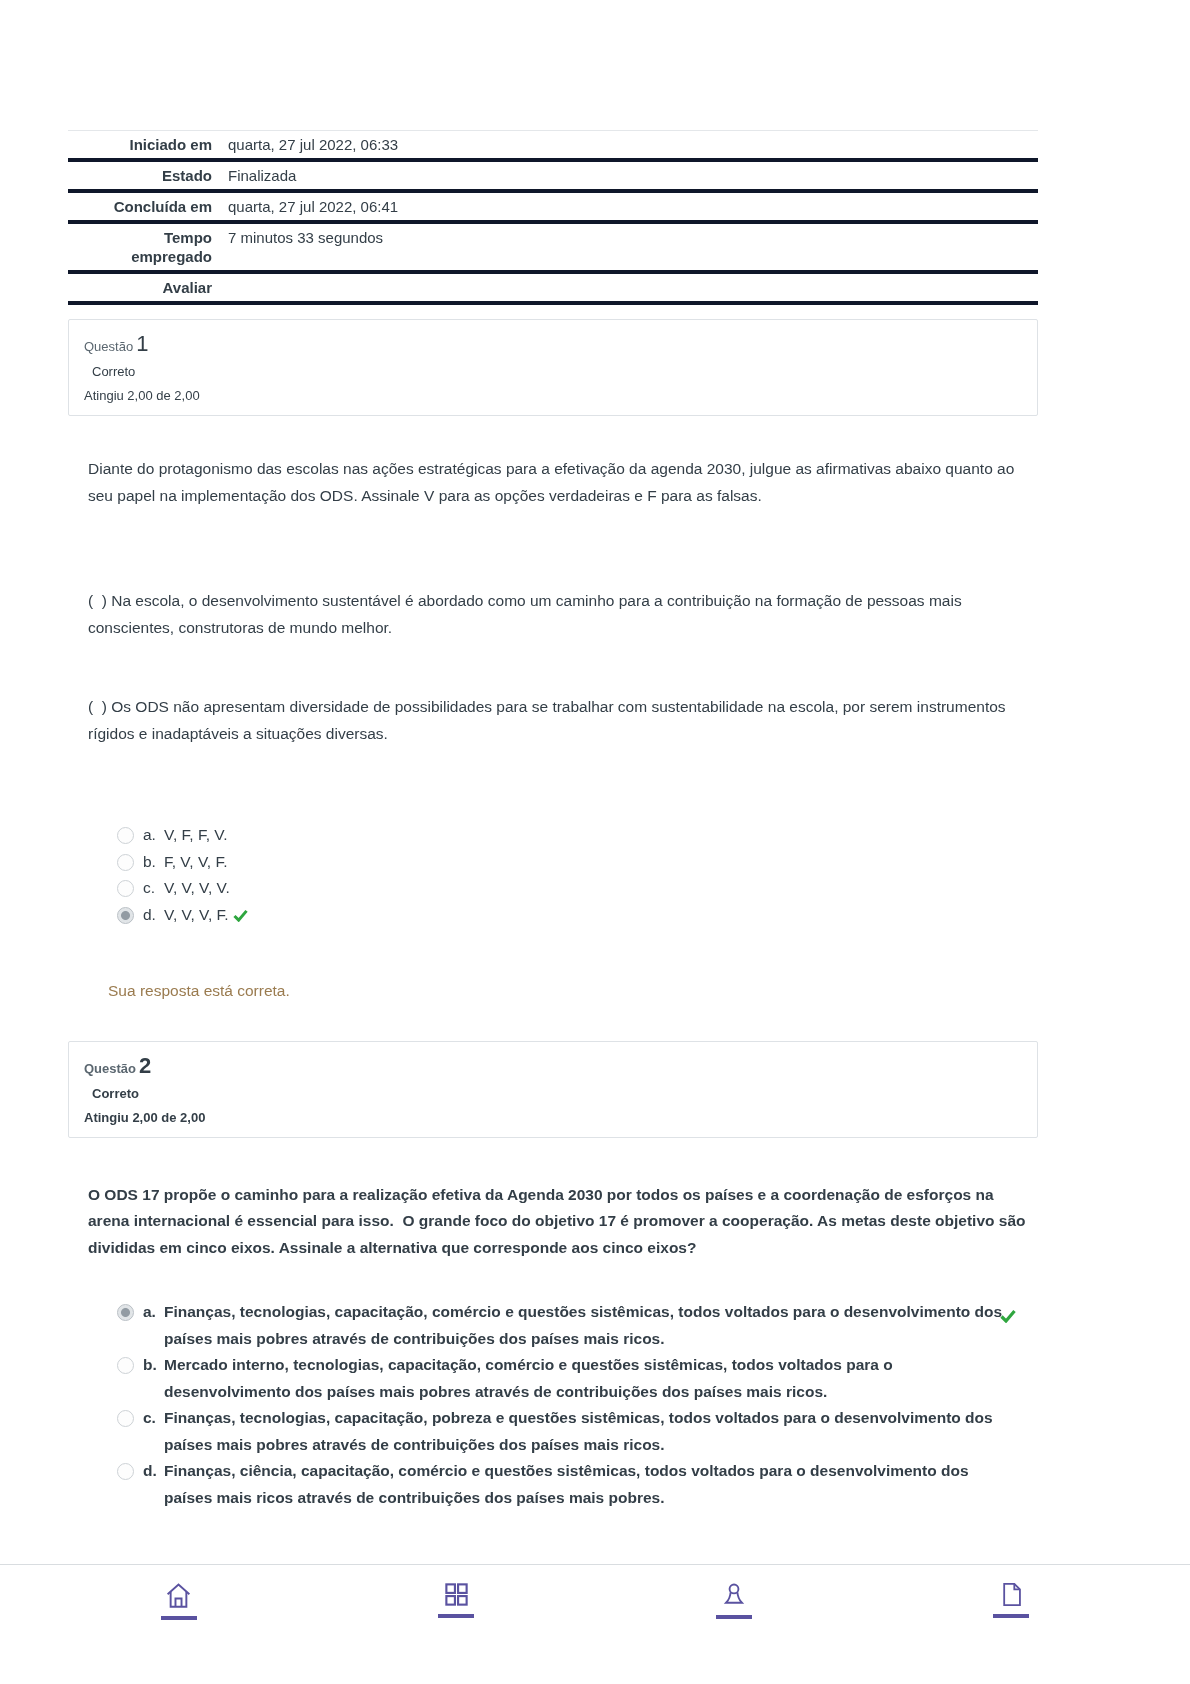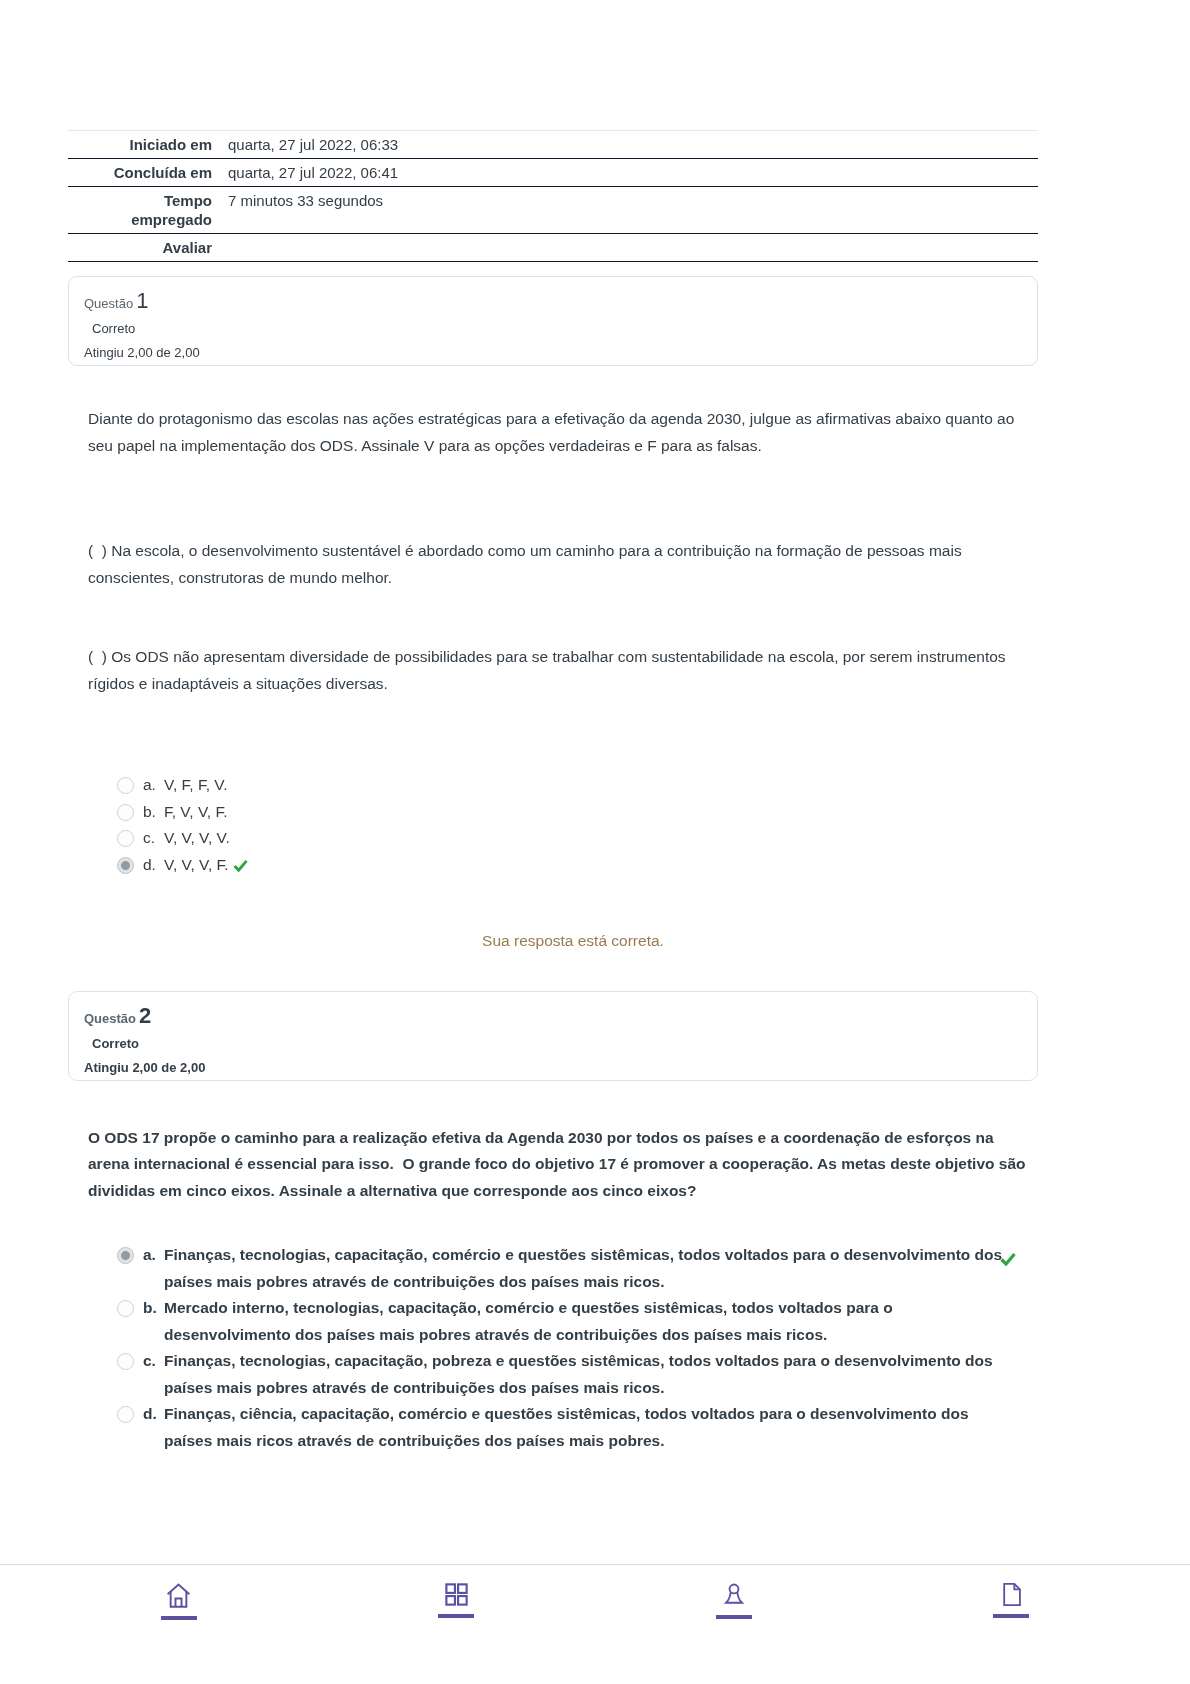--- a/index.html
+++ b/index.html
@@ -5,27 +5,27 @@
   html,body { margin:0; padding:0; }
   body {
     width:1190px; height:1684px; position:relative;
     background:#ffffff; color:#333e47;
     font-family:"Liberation Sans", sans-serif;
   }
   .content { padding:130px 152px 0 68px; }
 
   
   .summary-table { border-top:1px solid #e4e7ea; font-size:15px; }
-  .srow { display:flex; border-bottom:1px solid #0f172a; padding:4px 0; line-height:19px; }
+  .srow { display:flex; border-bottom:4px solid #0f172a; padding:4px 0; line-height:19px; }
   .slabel { width:104px; margin-left:40px; text-align:right; font-weight:bold; flex:none; }
   .svalue { margin-left:16px; flex:1; }
   .svalue b { font-weight:bold; }
 
   
-  .qbox { border:1px solid #dee2e6; border-radius:9px; margin-top:14px; padding:11px 15px 5px; }
+  .qbox { border:1px solid #dee2e6; border-radius:2px; margin-top:14px; padding:11px 15px 12px; }
   .qword { font-size:13px; color:#5b6770; }
   .qnum  { font-size:22px; color:#333e47; margin-left:3px; }
   .qstate { font-size:13px; margin-top:7px;margin-left:8px; }
   .qgrade { font-size:13px; margin-top:9px; }
 
   
   .qcontent { padding:40px 0 0 20px; font-size:15.5px; line-height:26.5px; }
   .qprompt { white-space:pre-wrap; max-width:950px; }
   .statements { margin-top:26px; white-space:pre-wrap; max-width:950px; }
 
@@ -35,21 +35,21 @@
            background:#fdfdfd; flex:none; margin-top:5px; box-sizing:border-box; cursor:pointer; }
   .radio.selected {
     border-color:#b9bfc5;
     background:radial-gradient(circle, #929ba3 0%, #929ba3 38%, #dfe3e6 46%, #e8ebed 100%);
   }
   .letter { width:21px; margin-left:9px; flex:none; }
   .opt-text { max-width:850px; }
   .check-inline { margin-left:4px; position:relative; top:2px; display:inline-block; }
   .check-right { position:absolute; right:22px; top:6px; }
 
-  .feedback { margin:50px 0 16px 20px; font-size:15.5px; color:#9a7b4f;text-align:center; }
+  .feedback { margin:50px 0 16px 20px; font-size:15.5px; color:#9a7b4f; }
 
   .qblock2 { margin-top:36px;font-weight:bold; }
   .qblock2 .qcontent { padding-top:44px; }
   .qblock2 .options { margin-top:38px; }
 
   
   .footer { position:absolute; left:0; right:0; bottom:0; height:120px;
             border-top:1px solid #d9dde0; box-sizing:border-box;
             padding:16px 40px 0; display:flex; justify-content:space-around;
             background:#ffffff; }
@@ -60,20 +60,24 @@
 <body>
 
 <div class="content">
 
   <div class="summary-table">
     <div class="srow">
       <div class="slabel">Iniciado em</div>
       <div class="svalue">quarta, 27 jul 2022, 06:33</div>
     </div>
     <div class="srow">
+      <div class="slabel">Estado</div>
+      <div class="svalue">Finalizada</div>
+    </div>
+    <div class="srow">
       <div class="slabel">Concluída em</div>
       <div class="svalue">quarta, 27 jul 2022, 06:41</div>
     </div>
     <div class="srow">
       <div class="slabel">Tempo empregado</div>
       <div class="svalue">7 minutos 33 segundos</div>
     </div>
     <div class="srow">
       <div class="slabel">Avaliar</div>
     </div>

